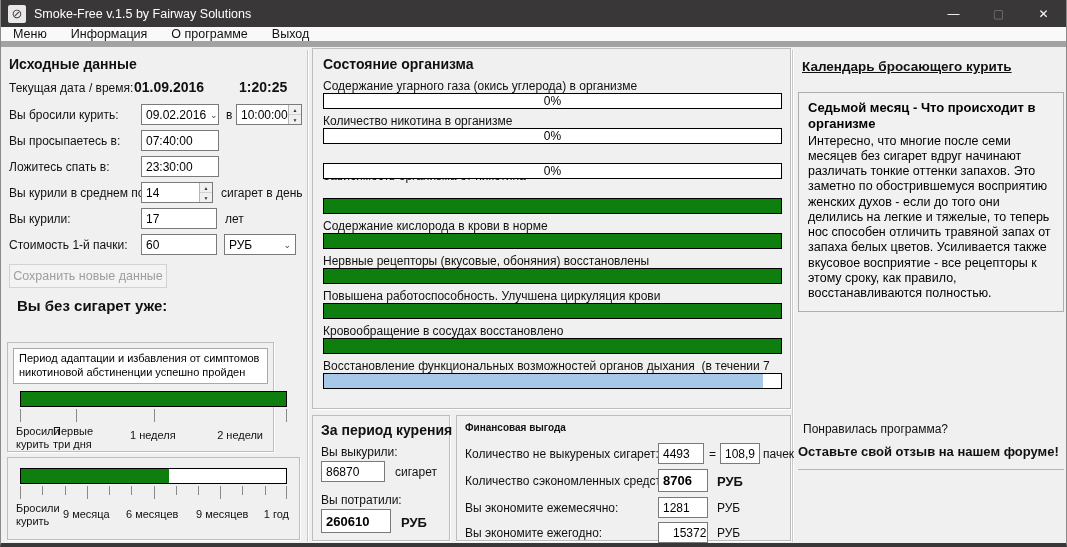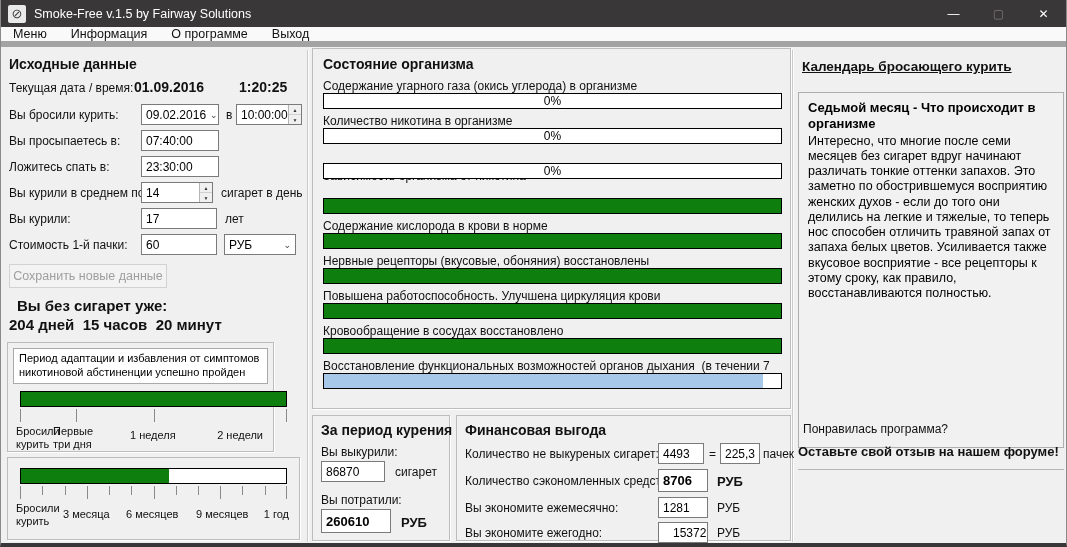--- a/index.html
+++ b/index.html
@@ -141,21 +141,20 @@
     <span>60</span>
   </div>
   <div class="input combo" style="left:223px; top:234px; width:72px;">
     <span>РУБ</span>
     <span class="arr">⌄</span>
   </div>
 
   <div class="btn-disabled" style="left:8px; top:264px; width:158px; height:24px;">Сохранить новые данные</div>
 
   <div class="lbl b" style="left:16px; top:297px; font-size:15px;">Вы без сигарет уже:</div>
-  <div class="lbl b pre" style="left:8px; top:316px; font-size:15px;">204 дней  15 часов  20 минут</div>
 
   <div class="groupbox" style="left:6px; top:342px; width:267px; height:110px;text-decoration:underline;">
     <div style="position:absolute; left:5px; top:5px; right:5px; height:36px; background:#fff; border:1px solid #a9a9a9; font-size:11px; line-height:1.3; padding:2px 5px;">Период адаптации и избавления от симптомов никотиновой абстиненции успешно пройден</div>
     <div class="pbar" style="left:12px; top:48px; width:267px;">
       <div class="fill" style="width: 100%; background: rgb(14, 126, 14);"></div>
     </div>
     <div style="position:absolute; left:12px; top:66px; width:267px; height:13px;">
       <span class="tick major" style="left:0;"></span>
       <span class="tick major" style="left:21%;"></span>
       <span class="tick major" style="left:50%;"></span>
@@ -180,21 +179,21 @@
       <span class="tick" style="left:41.67%;"></span>
       <span class="tick major" style="left:50%;"></span>
       <span class="tick" style="left:58.33%;"></span>
       <span class="tick" style="left:66.67%;"></span>
       <span class="tick major" style="left:75%;"></span>
       <span class="tick" style="left:83.33%;"></span>
       <span class="tick" style="left:91.67%;"></span>
       <span class="tick major" style="right:0;"></span>
     </div>
     <div class="tl-label" style="left:8px; top:44px; width:50px;">Бросили курить</div>
-    <div class="tl-label" style="left:55px; top:50px;">3 месяца</div>
+    <div class="tl-label" style="left:55px; top:50px;">9 месяца</div>
     <div class="tl-label" style="left:118px; top:50px;">6 месяцев</div>
     <div class="tl-label" style="left:188px; top:50px;">9 месяцев</div>
     <div class="tl-label" style="right:10px; top:50px;">1 год</div>
   </div>
 
   <div class="groupbox" style="left:311px; top:48px; width:479px; height:361px;">
     <div class="lbl b" style="left:10px; top:7px; font-size:14px;">Состояние организма</div>
 
     <div class="lbl" style="left:10px; top:30px;">Содержание угарного газа (окись углерода) в организме</div>
     <div class="pbar" style="left:10px; top:44px; width:459px;">
@@ -252,29 +251,29 @@
     </div>
     <div class="lbl" style="left:82px; top:49px;">сигарет</div>
     <div class="lbl" style="left:8px; top:77px;">Вы потратили:</div>
     <div class="input b" style="left:8px; top:93px; width:70px; height:24px; font-size:13px;">
       <span>260610</span>
     </div>
     <div class="lbl b" style="left:88px; top:99px; font-size:13px;">РУБ</div>
   </div>
 
   <div class="groupbox" style="left:455px; top:415px; width:335px; height:126px;">
-    <div class="lbl b" style="left:8px; top:6px; font-size:14px;">Финансовая выгода</div>
+    <div class="lbl b" style="left:8px; top:6px; font-size:10px;">Финансовая выгода</div>
 
     <div class="lbl" style="left:8px; top:31px;">Количество не выкуреных сигарет:</div>
     <div class="input" style="left:201px; top:27px; width:46px;">
       <span>4493</span>
     </div>
     <div class="lbl" style="left:252px; top:31px;">=</div>
     <div class="input" style="left:263px; top:27px; width:40px;">
-      <span>225,3</span>
+      <span>108,9</span>
     </div>
     <div class="lbl" style="left:306px; top:31px;">пачек</div>
 
     <div class="lbl" style="left:8px; top:58px;">Количество сэкономленных средств:</div>
     <div class="input b" style="left:201px; top:53px; width:50px; height:23px; font-size:13px;">
       <span>8706</span>
     </div>
     <div class="lbl b" style="left:260px; top:58px; font-size:13px;">РУБ</div>
 
     <div class="lbl" style="left:8px; top:85px;">Вы экономите ежемесячно:</div>
@@ -285,21 +284,21 @@
 
     <div class="lbl" style="left:8px; top:110px;">Вы экономите ежегодно:</div>
     <div class="input" style="left:201px; top:106px; width:50px;padding-left:14px;">
       <span>15372</span>
     </div>
     <div class="lbl" style="left:260px; top:110px;">РУБ</div>
   </div>
 
   <div class="lbl b cal-header" style="left:801px; top:59px; font-size:13.5px;">Календарь бросающего курить</div>
 
-  <div class="cal-box" style="left:797px; top:92px; width:266px; height:356px;">
+  <div class="cal-box" style="left:797px; top:92px; width:266px; height:220px;">
     <div class="b" style="font-size:13px; margin-bottom:2px;">Седьмой месяц - Что происходит в организме</div>
     <div>Интересно, что многие после семи месяцев без сигарет вдруг начинают различать тонкие оттенки запахов. Это заметно по обострившемуся восприятию женских духов - если до того они делились на легкие и тяжелые, то теперь нос способен отличить травяной запах от запаха белых цветов. Усиливается также вкусовое восприятие - все рецепторы к этому сроку, как правило, восстанавливаются полностью.</div>
   </div>
 
   <div class="feedback" style="left:797px; top:412px; width:266px; height:58px;">
     <div class="lbl" style="left:5px; top:10px;">Понравилась программа?</div>
     <div class="lbl b" style="left:0; top:32px; font-size:13px;">Оставьте свой отзыв на нашем форуме!</div>
   </div>
 
 </div>

